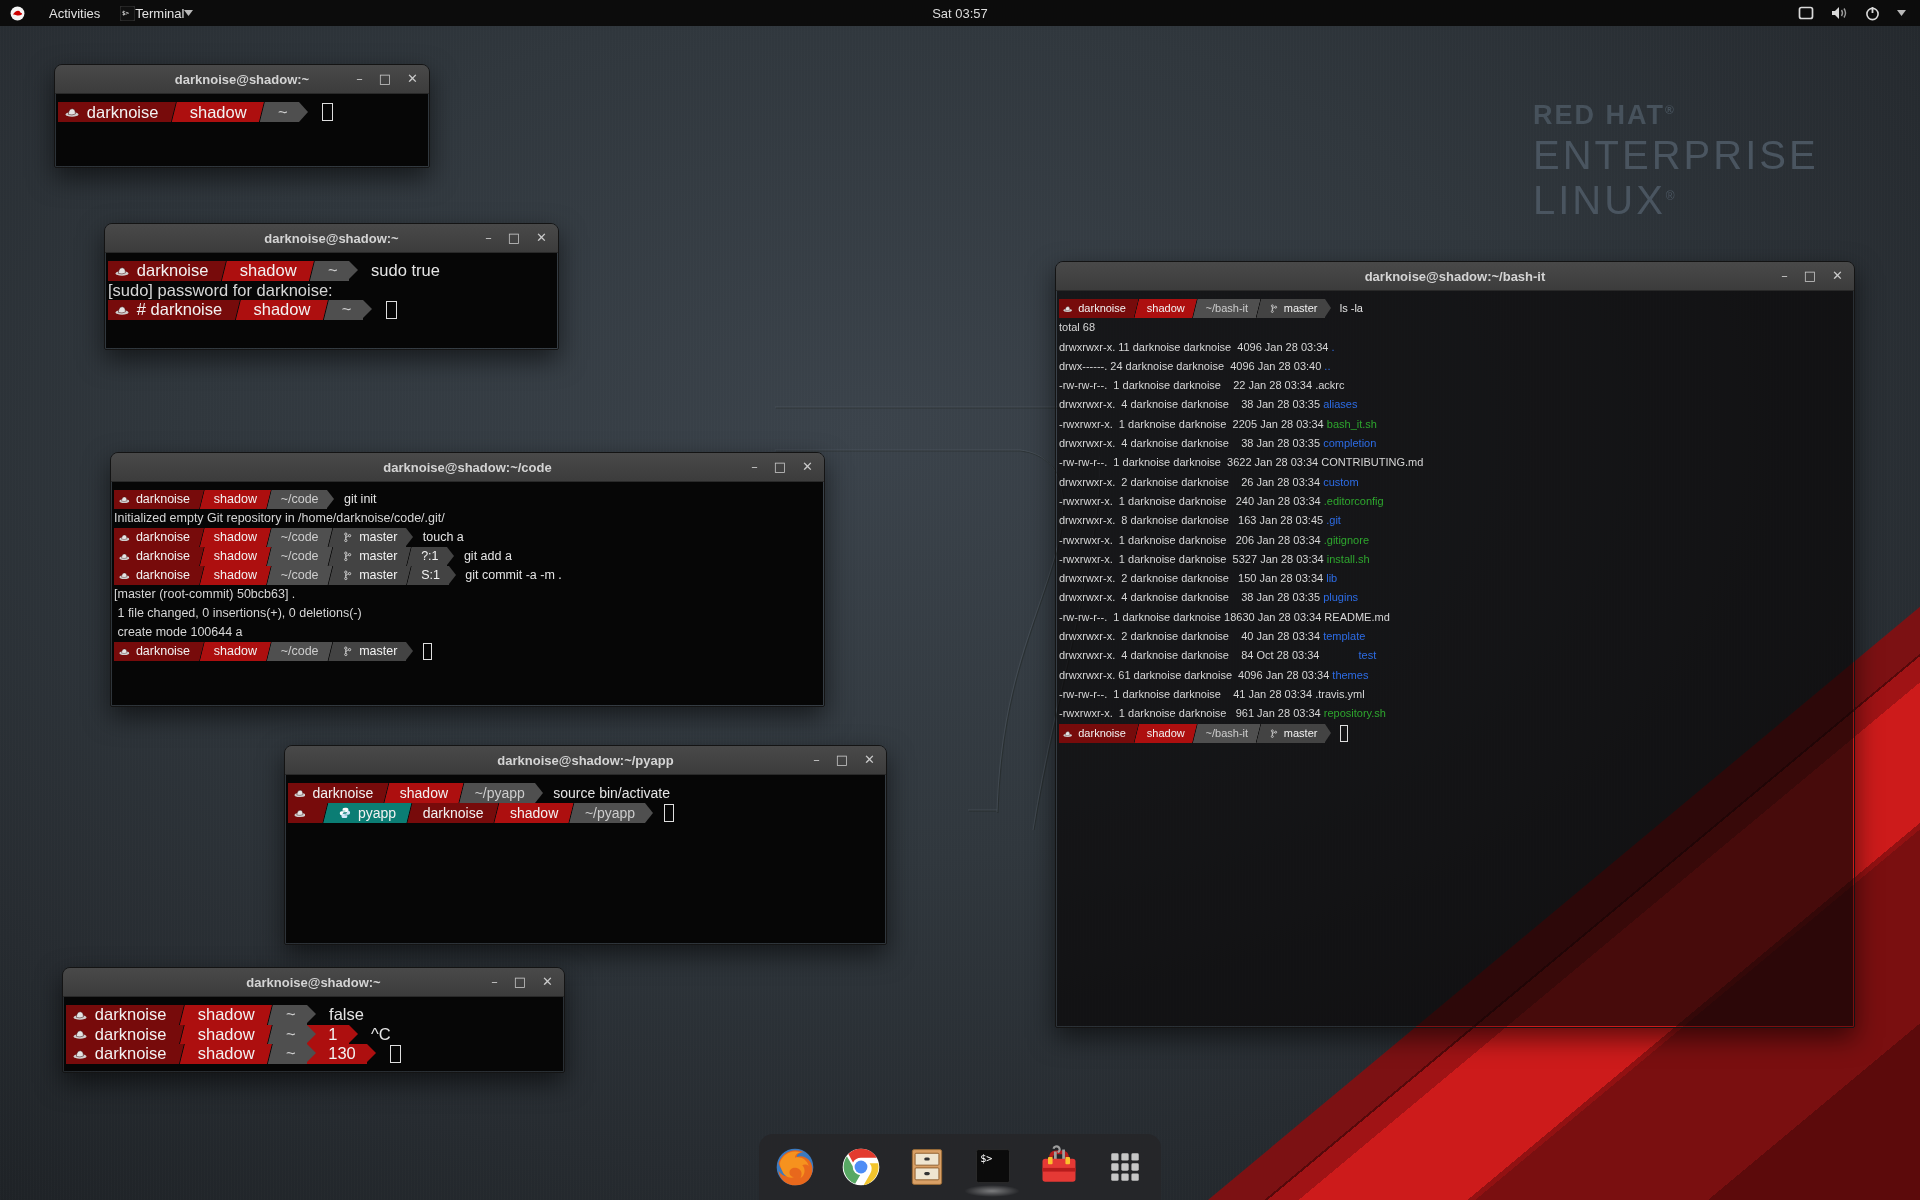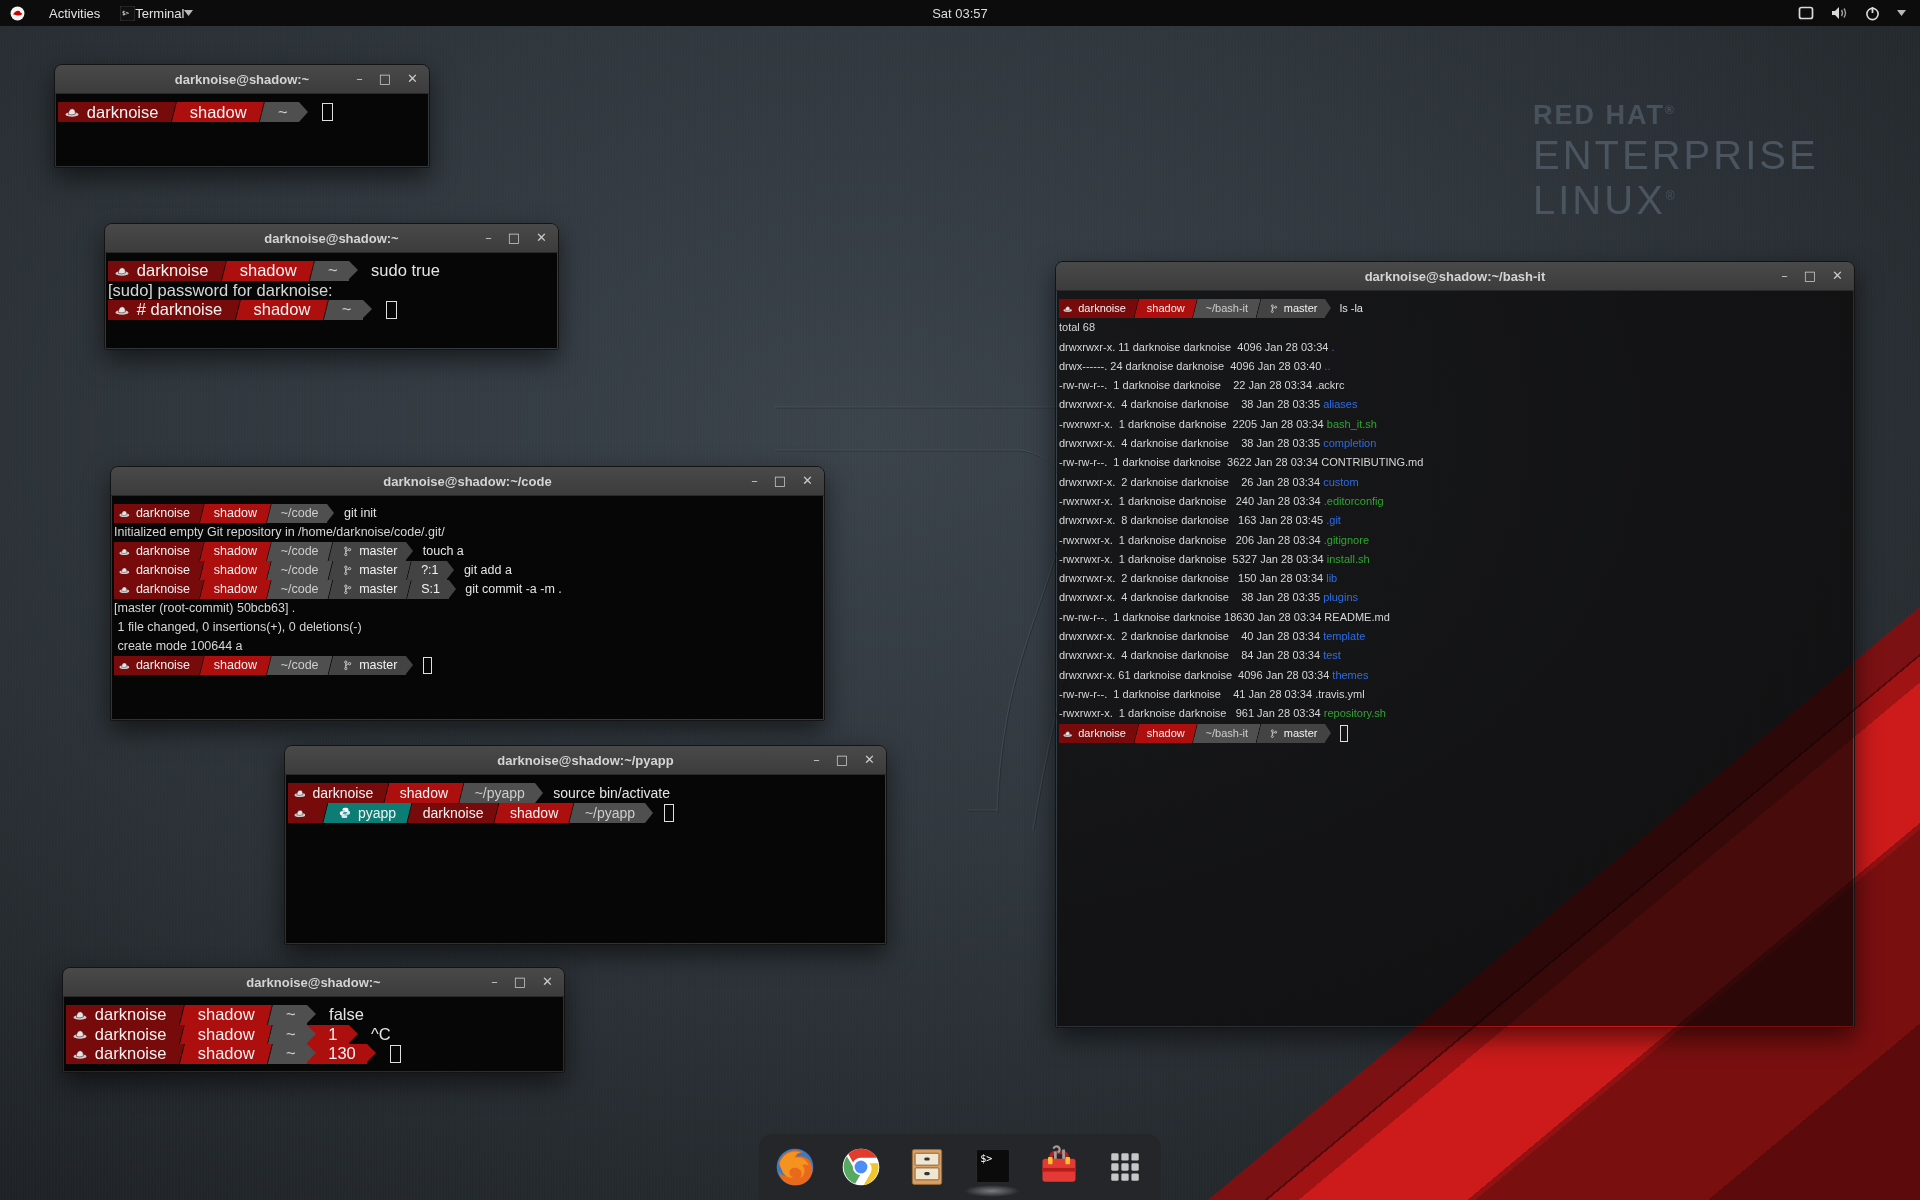--- a/index.html
+++ b/index.html
@@ -176,21 +176,21 @@
               <path d="M3.4 7.4 Q3.6 1.6 7.6 1.8 Q10.4 2 10.4 7 Q7 8.6 3.4 7.4 Z" fill="#e4e4e4" stroke="#3a0505" stroke-width="0.5"></path>
             </svg></span><span>darknoise</span></span><span class="sep-slant" style="--p: #770b0b; --n: #ad0f0f;"></span><span class="seg" style="background: rgb(173, 15, 15);"><span>shadow</span></span><span class="sep-slant" style="--p: #ad0f0f; --n: #4f4f4f;"></span><span class="seg" style="background: rgb(79, 79, 79);"><span style="color: rgb(205, 205, 205);">~</span></span><span class="sep-arrow" style="--p: #4f4f4f; --n: transparent;"></span><span class="cmd">sudo true</span></div>
       <div class="tline tout"><span style="color: rgb(214, 214, 214);">[sudo] password for darknoise:</span></div>
       <div class="tline"><span class="seg first" style="background: rgb(119, 11, 11);"><span class="picon"><svg viewBox="0 0 14 10">
               <ellipse cx="7" cy="7.4" rx="6.4" ry="2.4" fill="#cfcfcf"></ellipse>
               <path d="M3.4 7.4 Q3.6 1.6 7.6 1.8 Q10.4 2 10.4 7 Q7 8.6 3.4 7.4 Z" fill="#e4e4e4" stroke="#3a0505" stroke-width="0.5"></path>
             </svg></span><span># darknoise</span></span><span class="sep-slant" style="--p: #770b0b; --n: #ad0f0f;"></span><span class="seg" style="background: rgb(173, 15, 15);"><span>shadow</span></span><span class="sep-slant" style="--p: #ad0f0f; --n: #4f4f4f;"></span><span class="seg" style="background: rgb(79, 79, 79);"><span style="color: rgb(205, 205, 205);">~</span></span><span class="sep-arrow" style="--p: #4f4f4f; --n: transparent;"></span><span class="cursor"></span></div>
     </div>
 </div>
 
-<div class="window" style="left:110px;top:466px;width:713px;height:253px">
+<div class="window" style="left:110px;top:452px;width:713px;height:253px">
   <div class="titlebar">
     <div class="title">darknoise@shadow:~/code</div>
     <div class="winbtns">
       <span class="winbtn">–</span>
       <span class="winbtn">□</span>
       <span class="winbtn">✕</span>
     </div>
   </div>
   <div class="tbody" style="--fs:12.5px;--lh:19px">
       <div class="tline"><span class="seg first" style="background: rgb(119, 11, 11);"><span class="picon"><svg viewBox="0 0 14 10">
@@ -328,21 +328,21 @@
       <div class="tline tout"><span style="color: rgb(214, 214, 214);">-rw-rw-r--.  1 darknoise darknoise  3622 Jan 28 03:34 </span><span style="color: rgb(214, 214, 214);">CONTRIBUTING.md</span></div>
       <div class="tline tout"><span style="color: rgb(214, 214, 214);">drwxrwxr-x.  2 darknoise darknoise    26 Jan 28 03:34 </span><span style="color: rgb(45, 108, 229);">custom</span></div>
       <div class="tline tout"><span style="color: rgb(214, 214, 214);">-rwxrwxr-x.  1 darknoise darknoise   240 Jan 28 03:34 </span><span style="color: rgb(46, 166, 46); text-align: center;">.editorconfig</span></div>
       <div class="tline tout"><span style="color: rgb(214, 214, 214);">drwxrwxr-x.  8 darknoise darknoise   163 Jan 28 03:45 </span><span style="color: rgb(45, 108, 229);">.git</span></div>
       <div class="tline tout"><span style="color: rgb(214, 214, 214);">-rwxrwxr-x.  1 darknoise darknoise   206 Jan 28 03:34 </span><span style="color: rgb(46, 166, 46);">.gitignore</span></div>
       <div class="tline tout"><span style="color: rgb(214, 214, 214);">-rwxrwxr-x.  1 darknoise darknoise  5327 Jan 28 03:34 </span><span style="color: rgb(46, 166, 46);">install.sh</span></div>
       <div class="tline tout"><span style="color: rgb(214, 214, 214);">drwxrwxr-x.  2 darknoise darknoise   150 Jan 28 03:34 </span><span style="color: rgb(45, 108, 229);">lib</span></div>
       <div class="tline tout"><span style="color: rgb(214, 214, 214);">drwxrwxr-x.  4 darknoise darknoise    38 Jan 28 03:35 </span><span style="color: rgb(45, 108, 229);">plugins</span></div>
       <div class="tline tout"><span style="color: rgb(214, 214, 214);">-rw-rw-r--.  1 darknoise darknoise 18630 Jan 28 03:34 </span><span style="color: rgb(214, 214, 214);">README.md</span></div>
       <div class="tline tout"><span style="color: rgb(214, 214, 214);">drwxrwxr-x.  2 darknoise darknoise    40 Jan 28 03:34 </span><span style="color: rgb(45, 108, 229);">template</span></div>
-      <div class="tline tout"><span style="color: rgb(214, 214, 214);">drwxrwxr-x.  4 darknoise darknoise    84 Jan 28 03:34 </span><span style="color: rgb(45, 108, 229);">test</span></div>
+      <div class="tline tout"><span style="color: rgb(214, 214, 214);">drwxrwxr-x.  4 darknoise darknoise    84 Oct 28 03:34 </span><span style="color: rgb(45, 108, 229); margin-left: 36px;">test</span></div>
       <div class="tline tout"><span style="color: rgb(214, 214, 214);">drwxrwxr-x. 61 darknoise darknoise  4096 Jan 28 03:34 </span><span style="color: rgb(45, 108, 229);">themes</span></div>
       <div class="tline tout"><span style="color: rgb(214, 214, 214);">-rw-rw-r--.  1 darknoise darknoise    41 Jan 28 03:34 </span><span style="color: rgb(214, 214, 214);">.travis.yml</span></div>
       <div class="tline tout"><span style="color: rgb(214, 214, 214);">-rwxrwxr-x.  1 darknoise darknoise   961 Jan 28 03:34 </span><span style="color: rgb(46, 166, 46);">repository.sh</span></div>
       <div class="tline"><span class="seg first" style="background: rgb(119, 11, 11);"><span class="picon"><svg viewBox="0 0 14 10">
               <ellipse cx="7" cy="7.4" rx="6.4" ry="2.4" fill="#cfcfcf"></ellipse>
               <path d="M3.4 7.4 Q3.6 1.6 7.6 1.8 Q10.4 2 10.4 7 Q7 8.6 3.4 7.4 Z" fill="#e4e4e4" stroke="#3a0505" stroke-width="0.5"></path>
             </svg></span><span>darknoise</span></span><span class="sep-slant" style="--p: #770b0b; --n: #ad0f0f;"></span><span class="seg" style="background: rgb(173, 15, 15);"><span>shadow</span></span><span class="sep-slant" style="--p: #ad0f0f; --n: #4f4f4f;"></span><span class="seg" style="background: rgb(79, 79, 79);"><span style="color: rgb(205, 205, 205);">~/bash-it</span></span><span class="sep-slant" style="--p: #4f4f4f; --n: #434343;"></span><span class="seg" style="background: rgb(67, 67, 67);"><span class="picon"><svg viewBox="0 0 10 14">
               <g fill="none" stroke="#e0e0e0" stroke-width="1.1">
                 <circle cx="3" cy="2.8" r="1.5"></circle>
                 <circle cx="3" cy="11.2" r="1.5"></circle>

